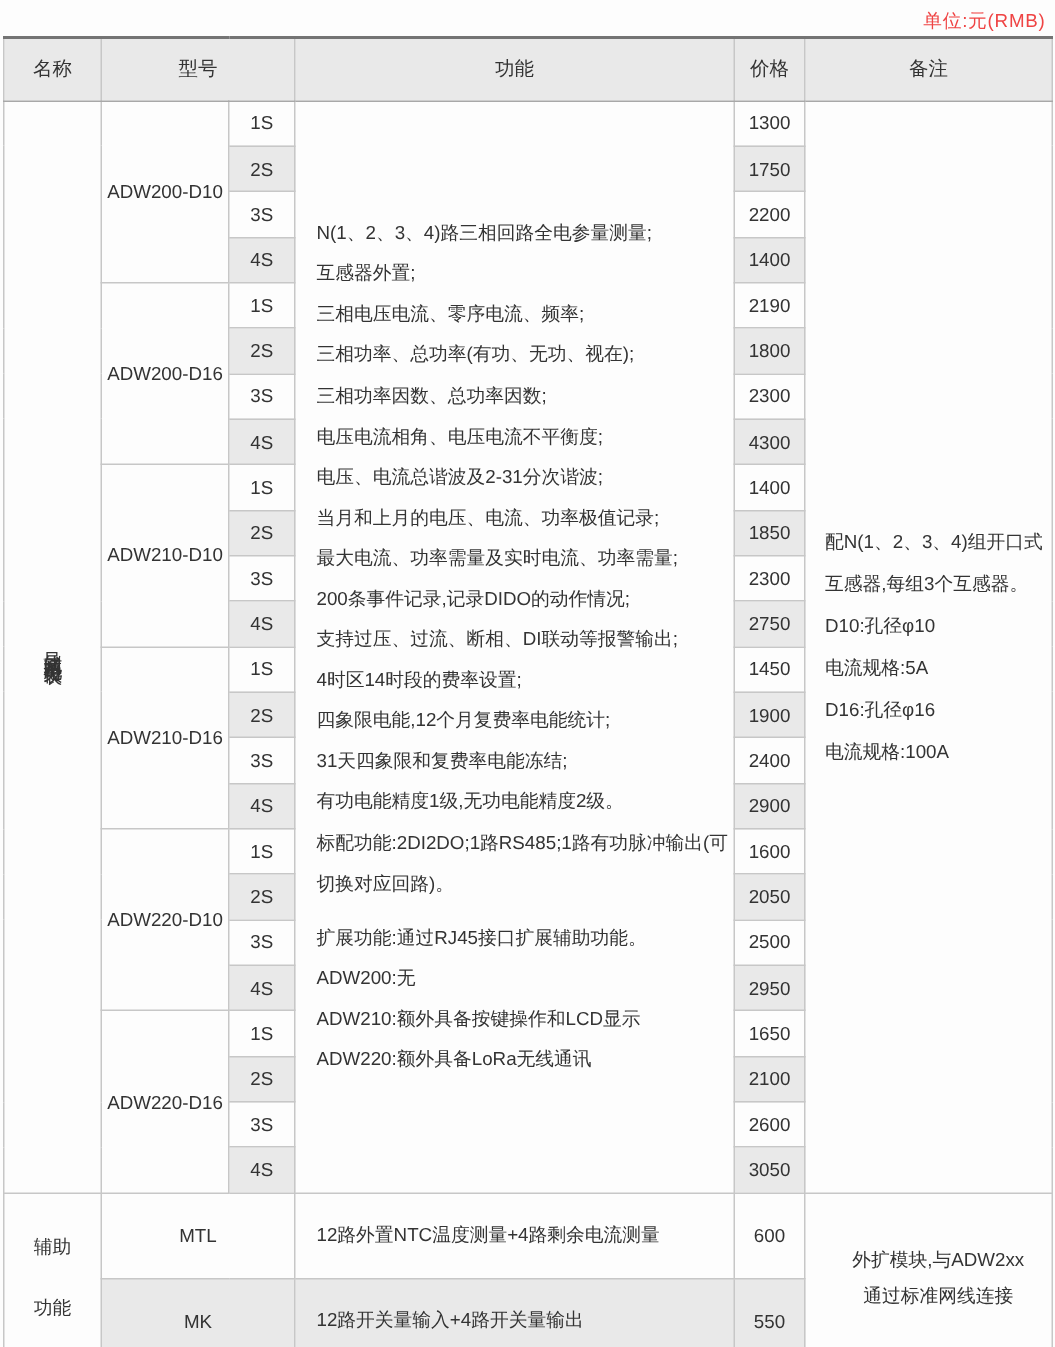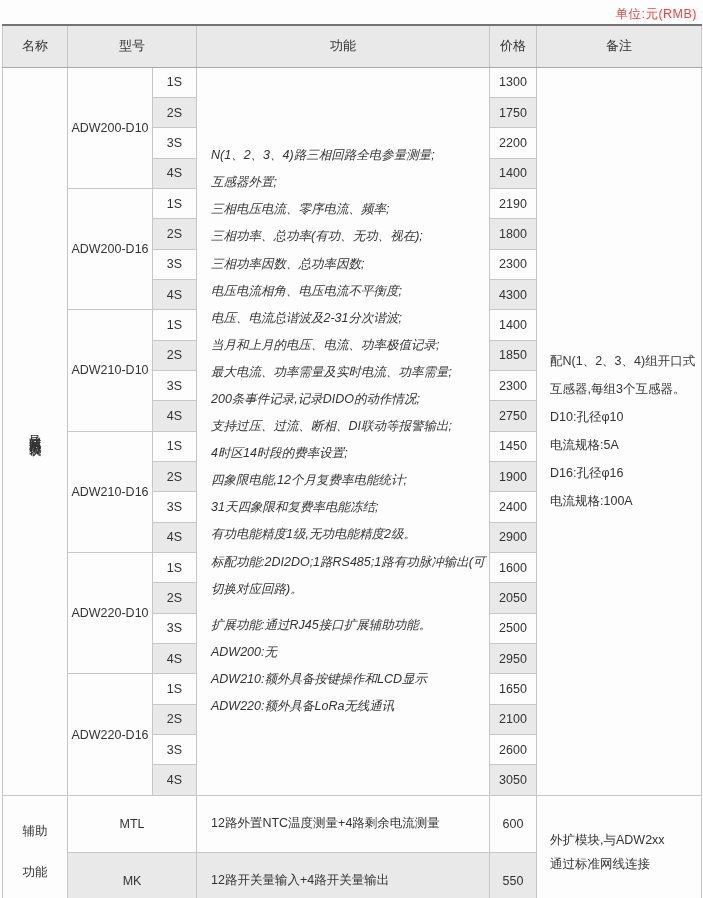--- a/index.html
+++ b/index.html
@@ -32,30 +32,30 @@
   tbody.main tr{height:30.35px;}
   tbody.aux tr{height:57px;}
   .shade{background:#e9e9e9;margin-top:12px;}
   
   .vname{
     display:inline-block;
     writing-mode:vertical-lr;text-orientation:upright;
     line-height:1.0;letter-spacing:1px;font-size:12.5px;
   }
   
-  .func-cell{text-align:left;font-style:italic;}
+  .func-cell{text-align:left;}
   .func-lines{padding-left:14px;line-height:27.1px;font-size:12.5px;}
   .func-lines div:nth-child(18){margin-top:9px;}
   
   .remarks-cell{text-align:left;}
   .remarks-lines{padding-left:13px;line-height:28px;font-size:12.5px;}
   
   .aux-name-lines{line-height:41px;font-size:12.5px;}
   .func-aux{text-align:left;padding-left:14px;}
-  .remarks-aux-lines{padding-left:13px;line-height:24px;font-size:12.5px;text-align:left;}
+  .remarks-aux-lines{padding-left:13px;line-height:24px;font-size:12.5px;text-align:center;}
 </style>
 </head>
 <body>
 
 <div class="unit-note">单位:元(RMB)</div>
 
 <table class="price-table">
   <colgroup>
     <col style="width:65px">
       <col style="width:85px">

